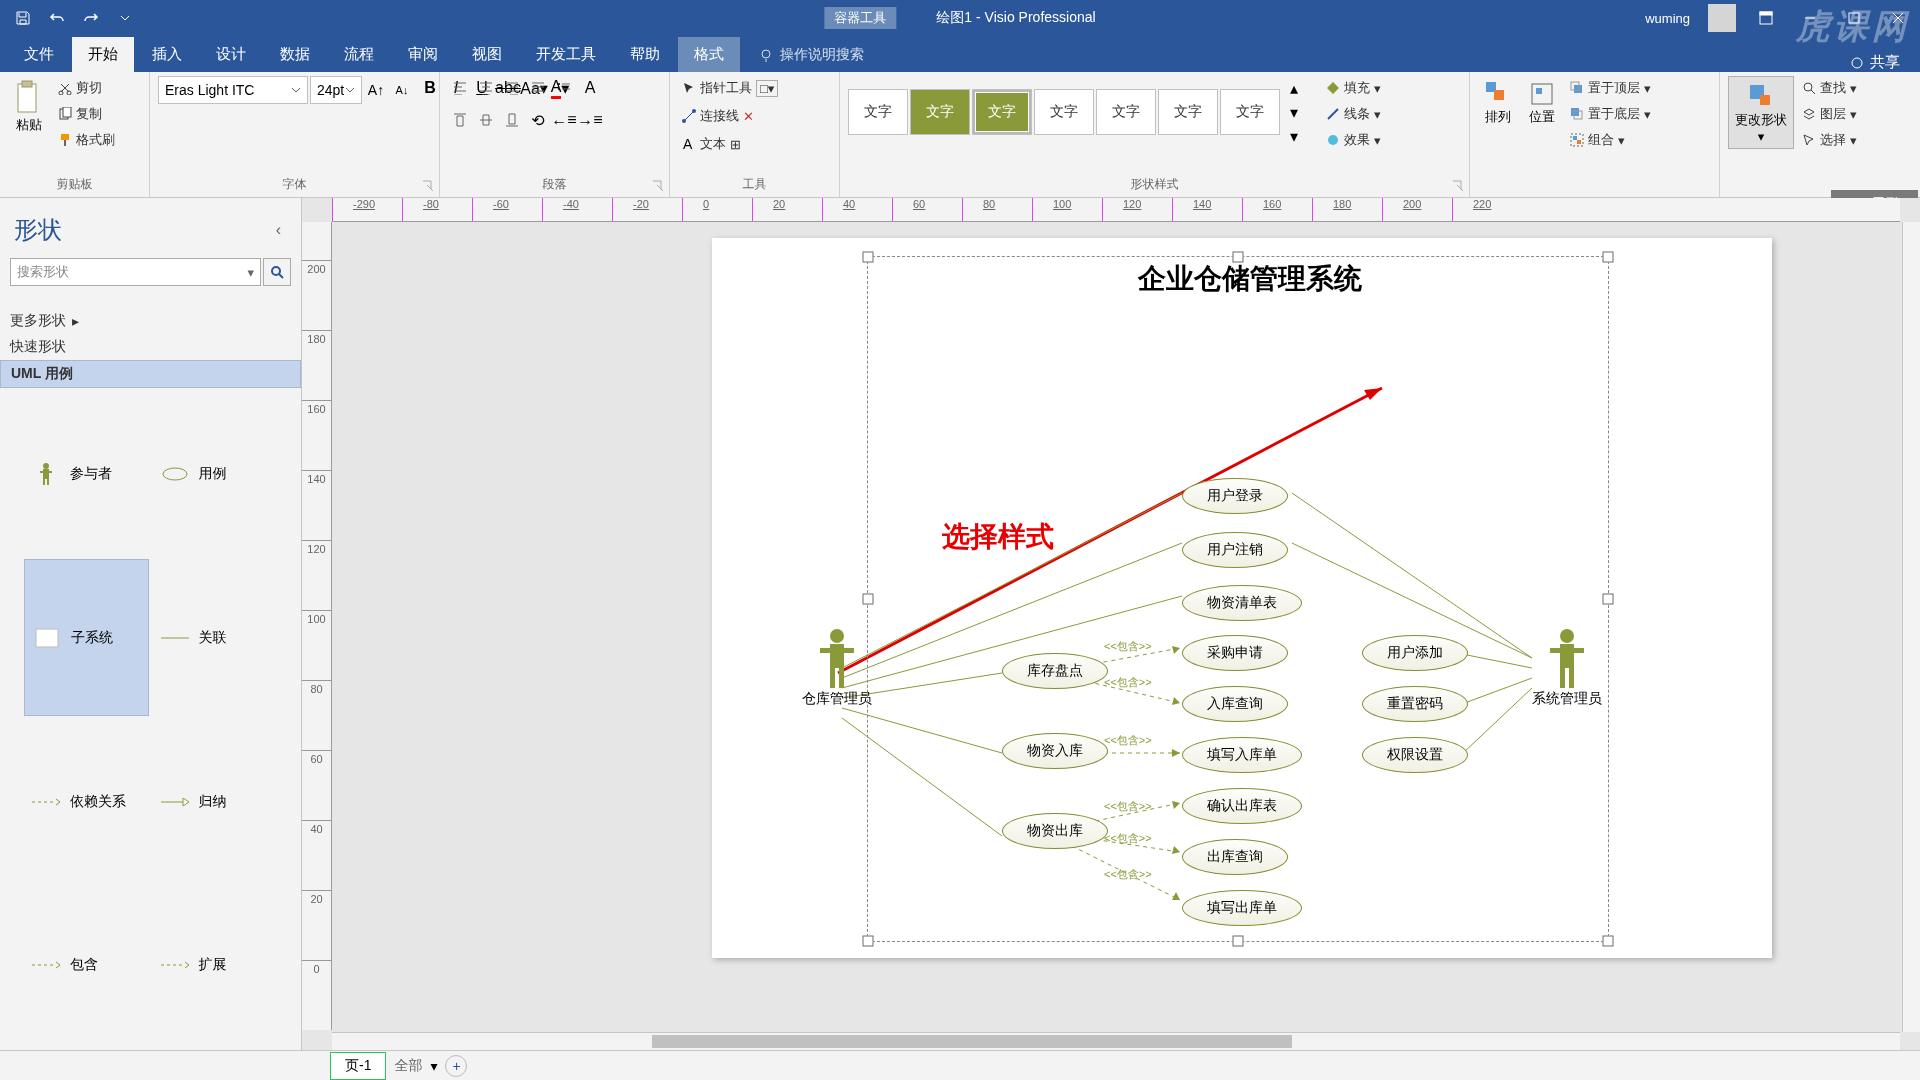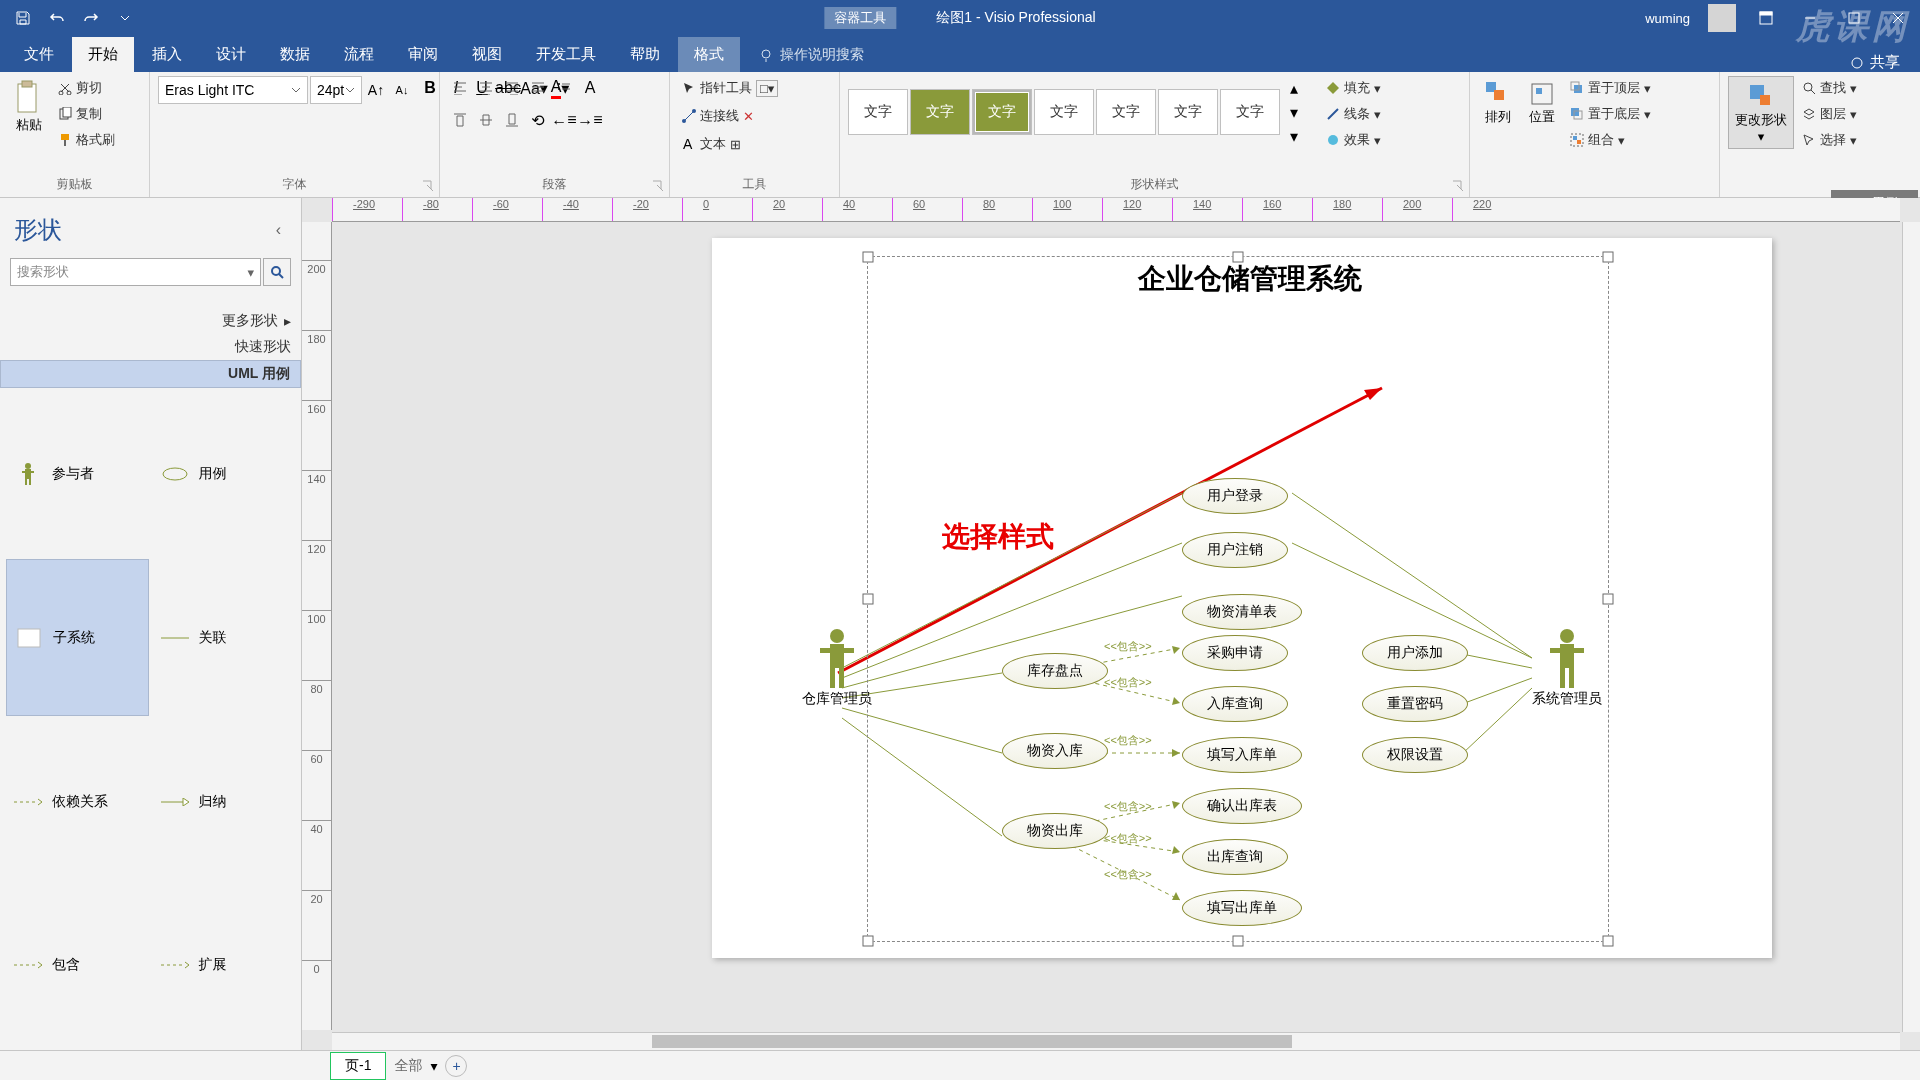--- a/index.html
+++ b/index.html
@@ -48,23 +48,23 @@
 
 
 .main { display:flex; height:852px; }
 .shapes-panel { width:302px; background:#f3f3f3; border-right:1px solid #c6c6c6; display:flex; flex-direction:column; }
 .shapes-hdr { padding:16px 14px 12px 14px; display:flex; align-items:center; justify-content:space-between; }
 .shapes-hdr h2 { font-size:24px; font-weight:normal; color:#2b579a; }
 .collapse { padding:6px; cursor:pointer; color:#666; }
 .search-row { padding:0 10px 10px 10px; display:flex; gap:2px; }
 .search-box { flex:1; border:1px solid #ababab; background:#fff; height:28px; padding:0 6px; font-size:13px; display:flex; align-items:center; color:#666; position:relative; }
 .search-go { width:28px; height:28px; border:1px solid #ababab; display:flex; align-items:center; justify-content:center; cursor:pointer; }
-.shape-nav { padding:4px 10px; font-size:14px; color:#333; cursor:pointer; display:flex; align-items:center; gap:6px;justify-content:flex-end; }
+.shape-nav { padding:4px 10px; font-size:14px; color:#333; cursor:pointer; display:flex; align-items:center; gap:6px; }
 .shape-nav.sel { background:#c5d4ed; font-weight:bold; border:1px solid #aab8cf; }
-.shapes-list { display:grid; grid-template-columns:1fr 1fr; gap:8px 4px; padding:8px 6px; flex:1; overflow:auto; }
+.shapes-list { display:grid; grid-template-columns:1fr 1fr; gap:8px 4px; padding:8px 24px; flex:1; overflow:auto; }
 .shape-item { display:flex; align-items:center; gap:8px; padding:8px 6px; font-size:14px; cursor:pointer; }
 .shape-item.sel { background:#c5d4ed; border:1px solid #aab8cf; }
 .shape-thumb { width:32px; height:24px; display:flex; align-items:center; justify-content:center; }
 
 
 .canvas-wrap { flex:1; position:relative; background:#e6e6e6; overflow:hidden; }
 .ruler-h { position:absolute; top:0; left:30px; right:20px; height:24px; background:#f3f3f3; border-bottom:1px solid #9a9a9a; display:flex; font-size:11px; color:#666; }
 .ruler-h div { position:relative; border-left:1px solid #d946ef; padding-left:20px; height:100%;text-decoration:underline; }
 .ruler-v { position:absolute; top:24px; left:0; width:30px; bottom:20px; background:#f3f3f3; border-right:1px solid #9a9a9a; display:flex; flex-direction:column-reverse; font-size:11px; color:#666; }
 .ruler-v div { border-top:1px solid #999; padding-top:2px; text-align:center; }
@@ -631,21 +631,21 @@
           <rect x="13" y="16" width="14" height="24"></rect>
           <rect x="3" y="20" width="34" height="5"></rect>
           <rect x="13" y="40" width="5" height="20"></rect>
           <rect x="22" y="40" width="5" height="20"></rect>
         </svg>
       <span>系统管理员</span>
     </div>
 
     <div class="usecase" style="left: 880px; top: 280px;">用户登录</div>
     <div class="usecase" style="left: 880px; top: 334px;">用户注销</div>
-    <div class="usecase" style="left: 880px; top: 396px;">物资清单表</div>
+    <div class="usecase" style="left: 880px; top: 387px;">物资清单表</div>
     <div class="usecase" style="left: 880px; top: 437px;">采购申请</div>
     <div class="usecase" style="left: 700px; top: 455px;">库存盘点</div>
     <div class="usecase" style="left: 880px; top: 488px;">入库查询</div>
     <div class="usecase" style="left: 700px; top: 535px;">物资入库</div>
     <div class="usecase" style="left: 880px; top: 539px;">填写入库单</div>
     <div class="usecase" style="left: 700px; top: 615px;">物资出库</div>
     <div class="usecase" style="left: 880px; top: 590px;">确认出库表</div>
     <div class="usecase" style="left: 880px; top: 641px;">出库查询</div>
     <div class="usecase" style="left: 880px; top: 692px;">填写出库单</div>
     <div class="usecase" style="left: 1060px; top: 437px;">用户添加</div>

